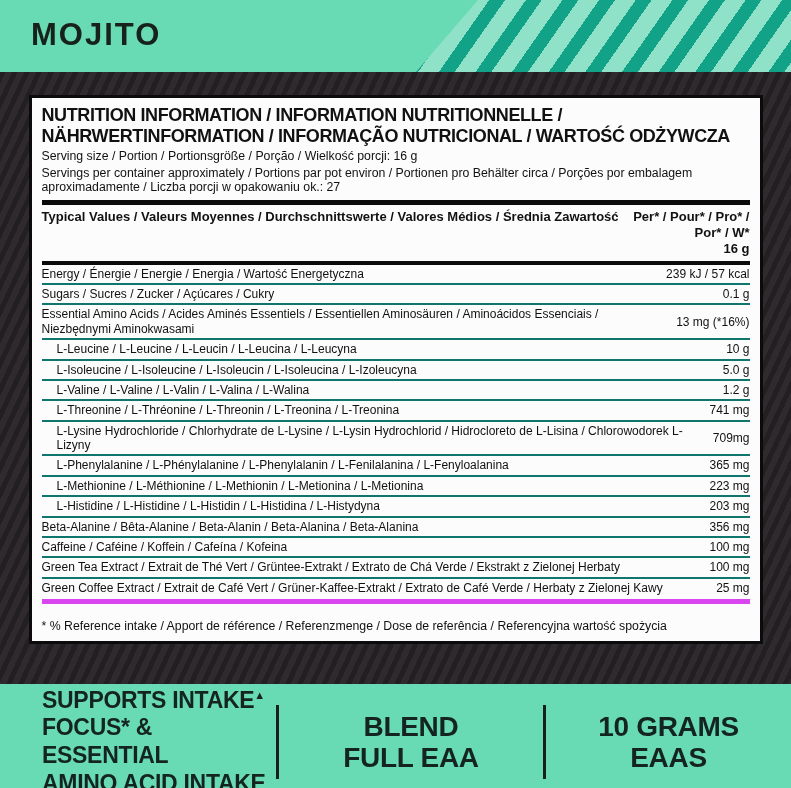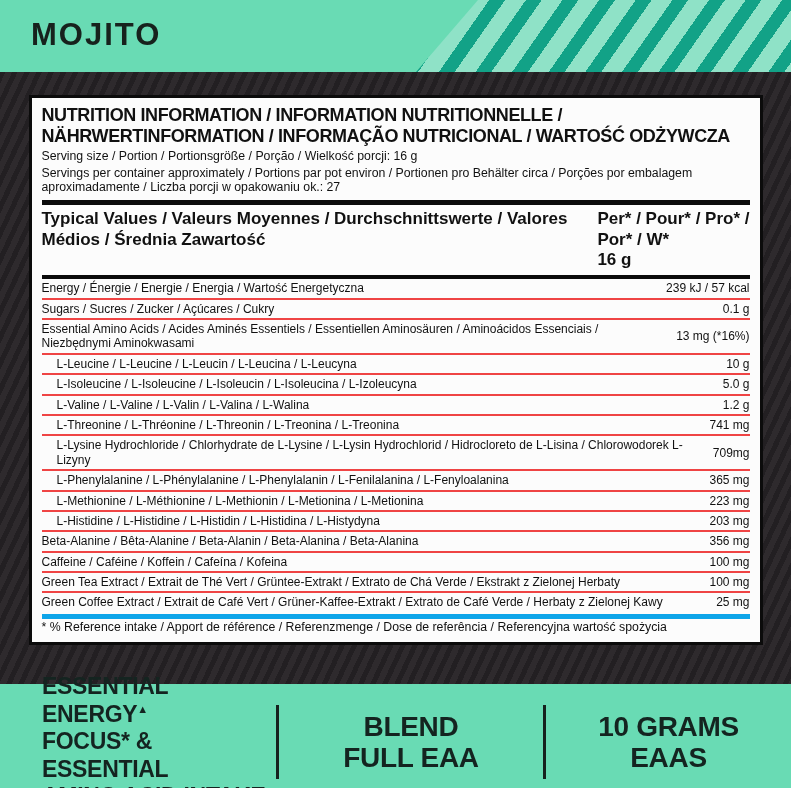--- a/index.html
+++ b/index.html
@@ -19,29 +19,29 @@
   .mid{height:612px;flex:none;background:
        repeating-linear-gradient(115deg,rgba(0,0,0,.20) 0 5px,rgba(255,255,255,.015) 5px 11px),#2b272a;
        box-sizing:border-box;padding-top:23px;}
   .panel{width:734px;margin:0 auto;box-sizing:border-box;background:#fcfcfc;
          border:3px solid #0b0b0b;padding:7px 10px 8px;color:#111;}
   .title{margin:0;font-size:18px;font-weight:bold;line-height:1.16;letter-spacing:-0.4px;}
   .serving{margin:2px 0 0;font-size:12.3px;line-height:1.2;}
   .rule{border-top:5px solid #0b0b0b;margin-top:5px;}
   .rule.mid-rule{border-top-width:4px;margin-top:0;}
   .col-head{display:flex;justify-content:space-between;align-items:flex-start;
-            padding:4px 0 4px;font-weight:bold;font-size:17px;line-height:1.22;}
-  .col-per{white-space:nowrap;}
+            padding:4px 0 4px;font-weight:bold;font-size:13px;line-height:1.22;}
+  .col-per{text-align:right;white-space:nowrap;}
   .rows .row{display:flex;justify-content:space-between;align-items:center;
              padding:2px 0;font-size:12px;line-height:1.2;}
-  .rows .row + .row{border-top:2px solid #ef4444;}
+  .rows .row + .row{border-top:2px solid #0f766e;}
   .row-label{flex:1 1 auto;}
   .row-label.indent{padding-left:15px;}
   .row-value{flex:0 0 auto;white-space:nowrap;padding-left:14px;text-align:right;}
-  .footnote{border-top:5px solid #0ea5e9;margin-top:2px;padding-top:1px;font-size:12.3px;}
+  .footnote{border-top:5px solid #d946ef;margin-top:2px;padding-top:15px;font-size:12.3px;}
 
   
   .bottom-band{height:116px;flex:none;background:#69dbb4;display:flex;
                align-items:center;color:#142420;}
   .claim{font-weight:bold;letter-spacing:-0.3px;}
   .claim.first{flex:0 0 276px;box-sizing:border-box;padding-left:42px;
                font-size:23px;line-height:1.2;}
   .claim.centered{text-align:center;font-size:28px;line-height:1.12;}
   .claim.c2{flex:0 0 264px;}
   .claim.c3{flex:1 1 auto;}
@@ -141,21 +141,21 @@
             <div class="row-value">25 mg</div>
           </div>
         </div>
 
       <div class="footnote">* % Reference intake / Apport de référence / Referenzmenge / Dose de referência / Referencyjna wartość spożycia</div>
     </div>
   </section>
 
   <footer class="bottom-band">
     <div class="claim first">
-      <div><span>ESSENTIAL ENERGY</span><sup>▲</sup></div>
+      <div><span>SUPPORTS INTAKE</span><sup>▲</sup></div>
       <div>FOCUS* &amp; ESSENTIAL</div>
       <div>AMINO ACID INTAKE</div>
     </div>
     <div class="divider"></div>
     <div class="claim centered c2">
       <div>BLEND</div>
       <div>FULL EAA</div>
     </div>
     <div class="divider"></div>
     <div class="claim centered c3">

